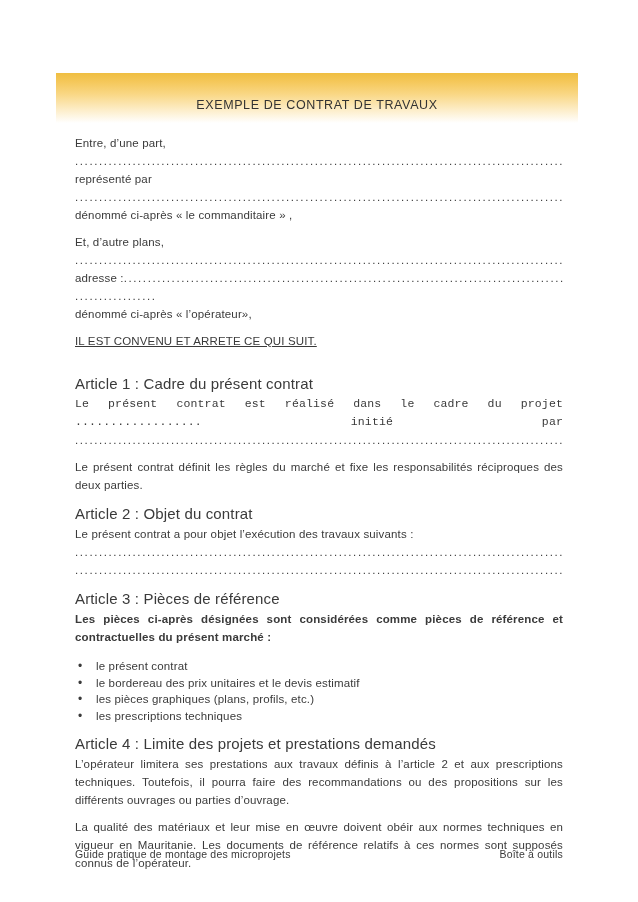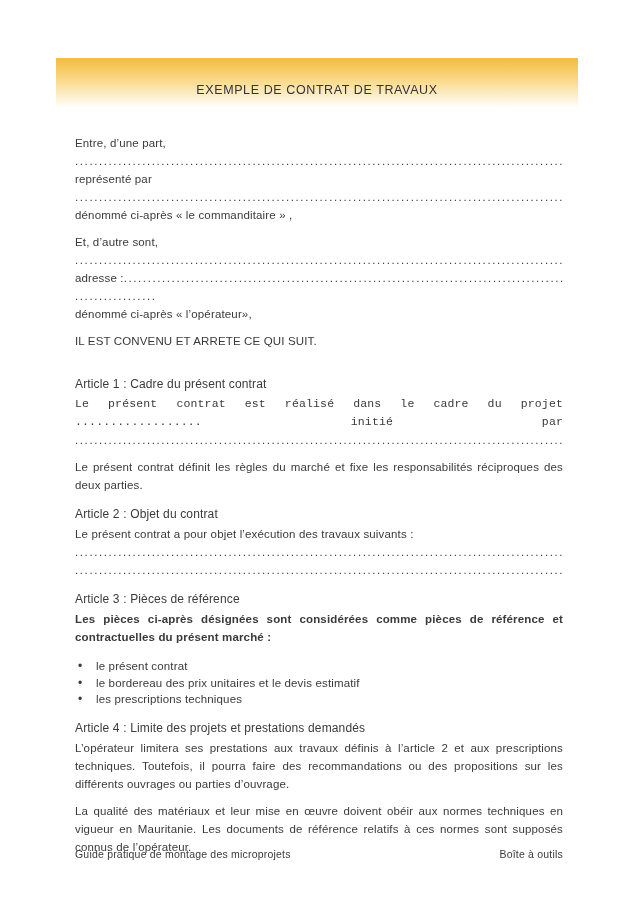--- a/index.html
+++ b/index.html
@@ -9,21 +9,21 @@
     width: 638px;
     height: 902px;
     background: #ffffff;
     font-family: "Liberation Sans", "DejaVu Sans", sans-serif;
     color: #3a3a3a;
     overflow: hidden;
   }
   .banner {
     position: absolute;
     left: 56px;
-    top: 58px;
+    top: 73px;
     width: 522px;
     height: 50px;
     background: linear-gradient(180deg, #efbe41 0%, #f5c85b 18%, #f9d784 42%, #fdeecb 75%, #ffffff 100%);
     display: flex;
     align-items: flex-end;
     justify-content: center;
     padding-bottom: 11px;
   }
   .banner-title {
     font-size: 12.5px;
@@ -54,23 +54,23 @@
     height: 18px;
   }
   .addr-row { display: flex; text-align: right; }
   .addr-row .addr-label { white-space: nowrap; }
   .addr-row .addr-fill {
     flex: 1;
     overflow: hidden;
     white-space: nowrap;
     letter-spacing: 1.6px;
   }
-  .agreement { margin-bottom: 25px; }
+  .agreement { margin-bottom: 25px; text-decoration: underline; }
   .article { margin-top: 11px; }
-  .article-title { margin-bottom: 2px; font-weight: 400; font-size: 12px; }
+  .article-title { margin-bottom: 2px; font-weight: 400; font-size: 15px; }
   .para-just { text-align: justify; margin-bottom: 9px; }
   .para-plain { margin-bottom: 0; font-weight: bold; }
   .jline {
     text-align: justify;
     text-align-last: justify;
     margin-bottom: 0;
     font-family: Liberation Mono, monospace;
   }
   ul.ref-list {
     list-style: none;
@@ -113,21 +113,21 @@
 
     <div class="block">
       <div>Entre, d’une part,</div>
       <div class="dotline">..................................................................................................................................................................</div>
       <div>représenté par</div>
       <div class="dotline">..................................................................................................................................................................</div>
       <div>dénommé ci-après « le commanditaire » ,</div>
     </div>
 
     <div class="block">
-      <div>Et, d’autre sont,</div>
+      <div>Et, d’autre plans,</div>
       <div class="dotline">..................................................................................................................................................................</div>
       <div class="addr-row">
         <span class="addr-label">adresse :</span>
         <span class="addr-fill">..................................................................................................................................................................</span>
       </div>
       <div class="dotline-short">.................</div>
       <div>dénommé ci-après « l’opérateur»,</div>
     </div>
 
     <div class="agreement">IL EST CONVENU ET ARRETE CE QUI SUIT.</div>
@@ -145,20 +145,21 @@
       <div class="dotline">..................................................................................................................................................................</div>
       <div class="dotline">..................................................................................................................................................................</div>
     </div>
 
     <div class="article">
       <div class="article-title">Article 3 : Pièces de référence</div>
       <p class="para-just para-plain">Les pièces ci-après désignées sont considérées comme pièces de référence et contractuelles du présent marché :</p>
       <ul class="ref-list">
         <li><span>le présent contrat</span></li>
         <li><span>le bordereau des prix unitaires et le devis estimatif</span></li>
+        <li><span>les pièces graphiques (plans, profils, etc.)</span></li>
         <li><span>les prescriptions techniques</span></li>
       </ul>
     </div>
 
     <div class="article">
       <div class="article-title">Article 4 : Limite des projets et prestations demandés</div>
       <p class="para-just">L’opérateur limitera ses prestations aux travaux définis à l’article 2 et aux prescriptions techniques. Toutefois, il pourra faire des recommandations ou des propositions sur les différents ouvrages ou parties d’ouvrage.</p>
       <p class="para-just">La qualité des matériaux et leur mise en œuvre doivent obéir aux normes techniques en vigueur en Mauritanie. Les documents de référence relatifs à ces normes sont supposés connus de l’opérateur.</p>
     </div>
 

